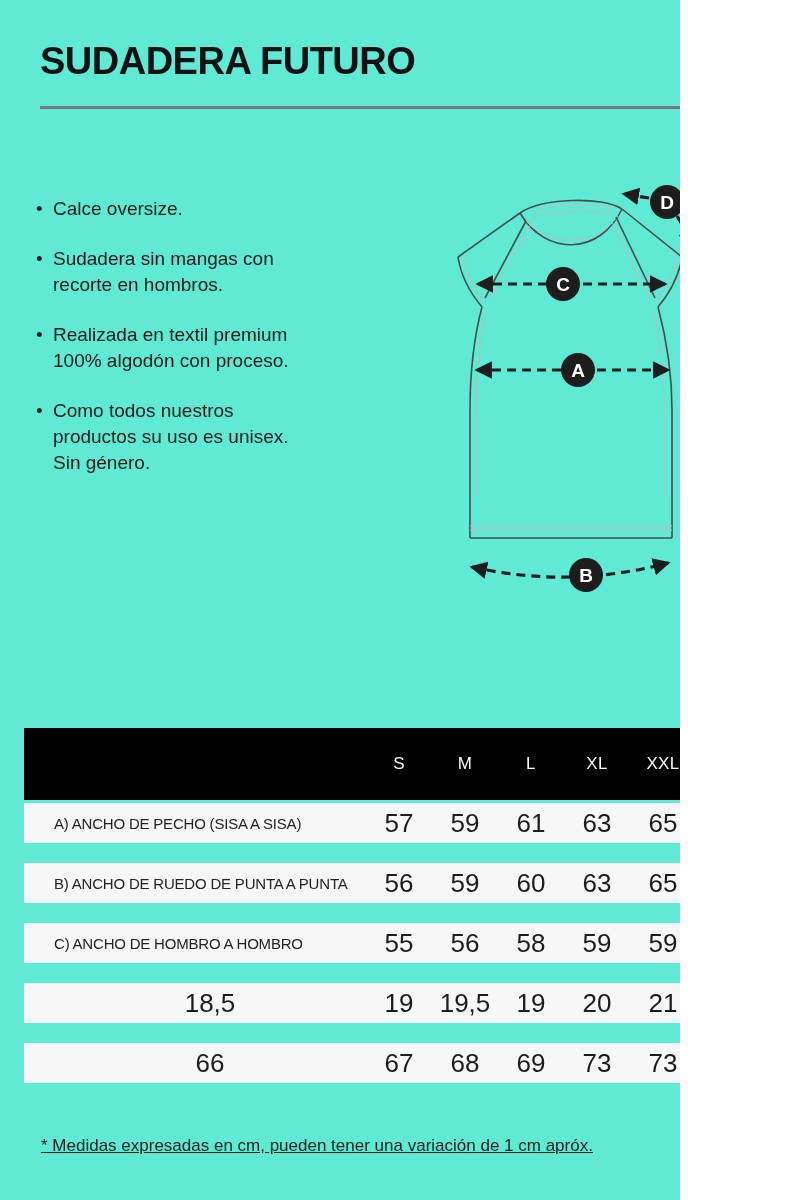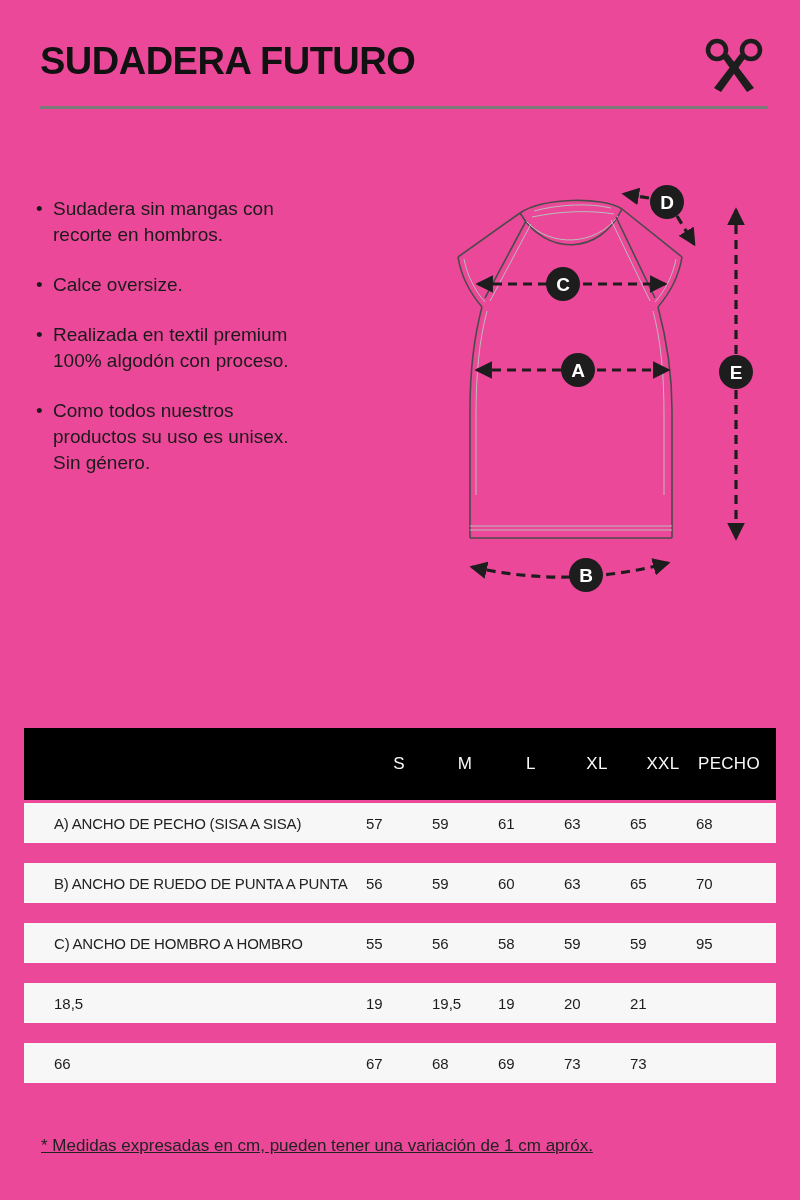--- a/index.html
+++ b/index.html
@@ -1,22 +1,22 @@
 <!DOCTYPE html>
 <html><head>
 <meta charset="utf-8">
 <style>
   * { margin: 0; padding: 0; box-sizing: border-box; }
   html, body { background: #ffffff; }
   body { font-family: "Liberation Sans", sans-serif; color: #1a1a1a; }
   .page {
     position: relative;
-    width: 800px;
+    width: 680px;
     height: 1200px;
-    background: #ec4899;
+    background: #5eead4;
     overflow: hidden;
   }
 
   
   .title {
     position: absolute;
     left: 40px;
     top: 40px;
     font-size: 38px;
     font-weight: bold;
@@ -112,22 +112,22 @@
     margin-top: 20px;
   }
   .t-rows .t-row:first-child { margin-top: 3px; }
   .t-label {
     font-size: 15px;
     letter-spacing: -0.2px;
     color: #222222;
     white-space: nowrap;
   }
   .t-val {
-    text-align: left;
-    font-size: 15px;
+    text-align: center;
+    font-size: 26px;
     color: #1c1c1c;
   }
 
   
   .footnote {
     position: absolute;
     left: 41px;
     top: 1136px;
     font-size: 17px;
     color: #222222;
@@ -145,23 +145,23 @@
     <circle cx="17" cy="14" r="9" fill="none" stroke="#1d1d1d" stroke-width="4.5"></circle>
     <circle cx="51" cy="14" r="9" fill="none" stroke="#1d1d1d" stroke-width="4.5"></circle>
     <polygon points="22,21 28,18 54,52 47,56" fill="#1d1d1d"></polygon>
     <polygon points="46,21 40,18 14,52 21,56" fill="#1d1d1d"></polygon>
     <circle cx="34" cy="30" r="3" fill="#1d1d1d"></circle>
   </svg>
 
   <div class="rule"></div>
 
   <ul class="features">
+    <li>Calce oversize.</li>
     <li>Sudadera sin mangas con
 recorte en hombros.</li>
-    <li>Calce oversize.</li>
     <li>Realizada en textil premium
 100% algodón con proceso.</li>
     <li>Como todos nuestros
 productos su uso es unisex.
 Sin género.</li>
   </ul>
 
   <svg class="diagram" width="360" height="450" viewBox="0 0 360 450">
     <defs>
       <marker id="arrow" viewBox="0 0 10 10" refX="8.5" refY="5" markerWidth="5.5" markerHeight="5.5" orient="auto-start-reverse">

